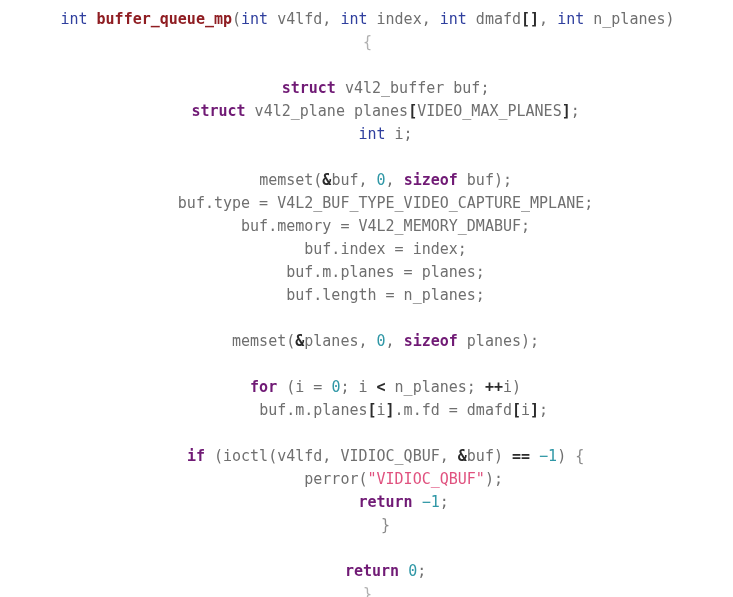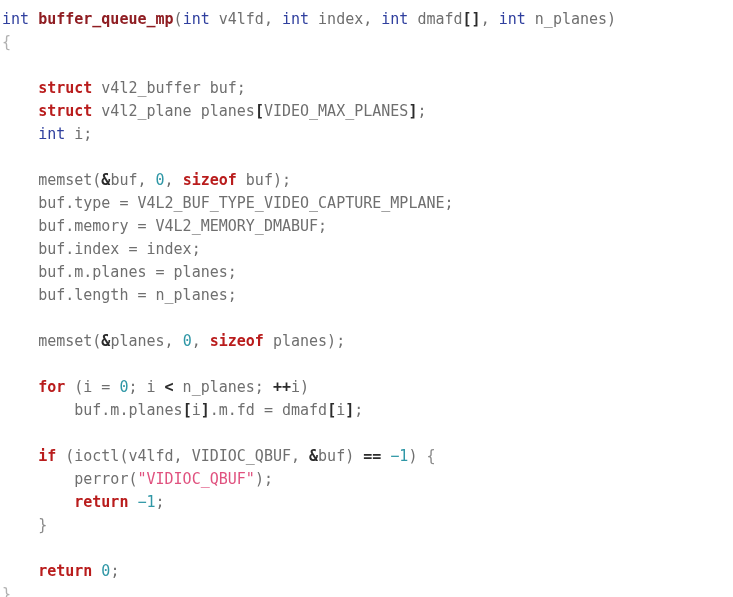--- a/index.html
+++ b/index.html
@@ -18,25 +18,26 @@
     font-family: "DejaVu Sans Mono", "Liberation Mono", monospace;
     font-size: 15px;
     line-height: 23px;
     white-space: pre;
     color: #6f6f6f;
   }
   .ln {
     display: block;
     height: 23px;
     white-space: pre;
+    text-align: center;
   }
   
   .t-plain   { color: #6f6f6f; }
   .t-type    { color: #2f3f9e; }            
-  .t-kw      { color: #b91c1c; font-weight: bold; }  
+  .t-kw      { color: #701a75; font-weight: bold; }  
   .t-fn      { color: #8f1d22; font-weight: bold; }  
   .t-num     { color: #2f97a6; }            
   .t-str     { color: #e0527f; }            
   .t-op      { color: #2b2b2b; font-weight: bold; }  
   .t-brace   { color: #b0b0b0; }            
   .t-brace-d { color: #8a8a8a; }
 </style>
 </head>
 <body>
 

